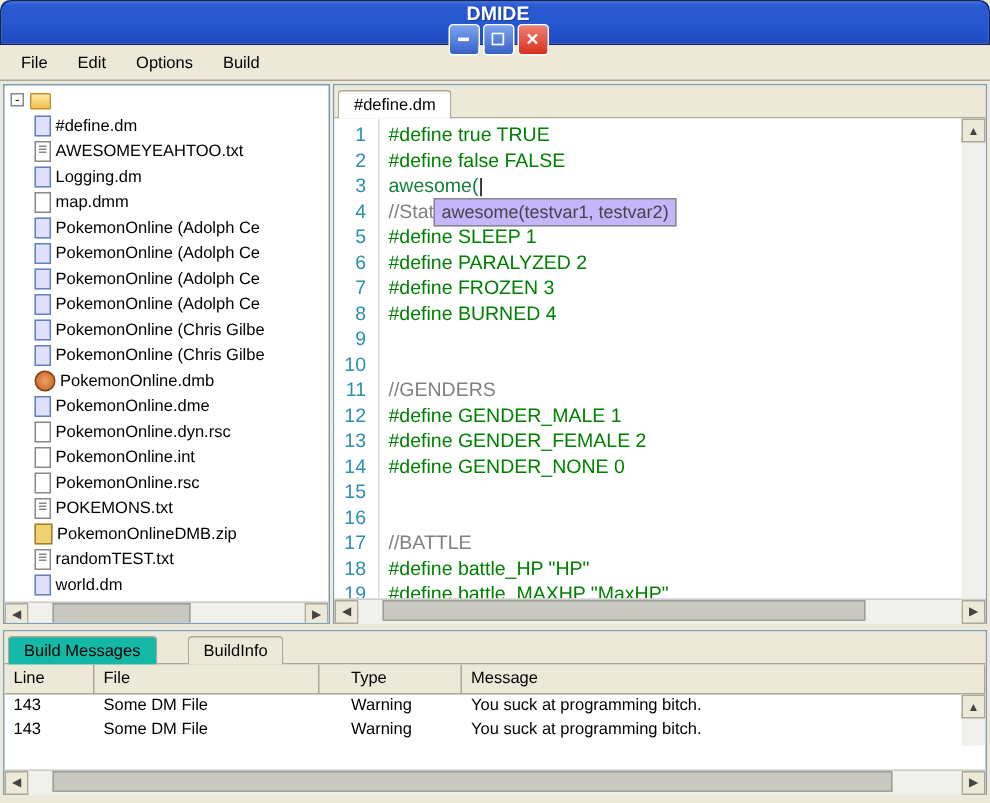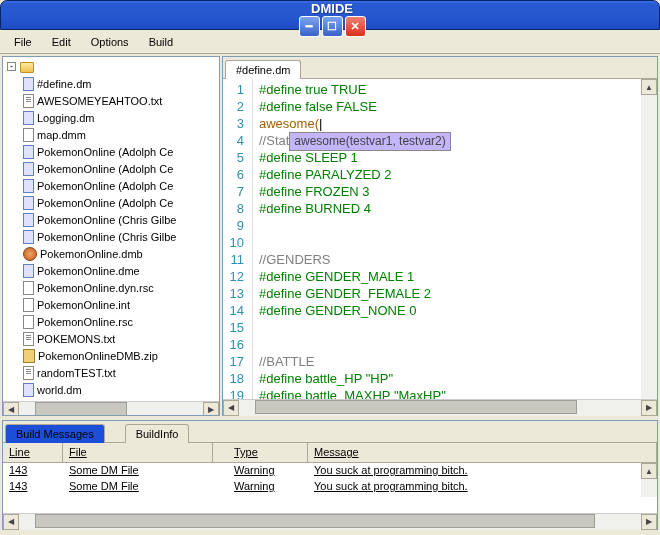--- a/index.html
+++ b/index.html
@@ -25,35 +25,35 @@
 .editor-pane { flex: 1; margin: 2px 2px 2px 0; border: 1px solid #7f9db9; background: white; display: flex; flex-direction: column; position: relative; }
 .tabbar { height: 22px; display: flex; align-items: flex-end; background: #ece9d8; border-bottom: 1px solid #aca899; padding-left: 2px; }
 .tab { background: white; border: 1px solid #aca899; border-bottom: none; padding: 3px 10px; font-size: 11px; border-radius: 3px 3px 0 0; position: relative; top: 1px; }
 .code-area { flex: 1; display: flex; font-family: 'Courier New', monospace; font-size: 13px; overflow: hidden; background: white; }
 .gutter { background: white; color: #2b91af; text-align: right; padding: 2px 8px 2px 4px; border-right: 1px solid #ddd; line-height: 17px; min-width: 30px; }
 .gutter div { height: 17px; }
 .code-lines { padding: 2px 6px; line-height: 17px; }
 .code-lines div { height: 17px; white-space: pre; }
 .kw-define { color: #008000; }
 .kw-comment { color: #808080; }
-.kw-default { color: #a16207; }
+.kw-default { color: #15803d; }
 .popup { display: inline-block; background: #c4b5fd; border: 1px solid #888; padding: 0 4px; color: #444; font-size: 12px; }
 
 .hscroll { height: 16px; background: #ece9d8; border-top: 1px solid #ccc; display: flex; align-items: center; }
 .hscroll-track { flex: 1; background: #f0f0ec; height: 16px; position: relative; }
 .hscroll-thumb { background: #c8c8c0; border: 1px solid #9e9e98; height: 14px; position: absolute; left: 16px; width: 50%; }
 .hscroll-btn { width: 16px; height: 16px; background: #ece9d8; border: 1px solid #aca899; display: flex; align-items: center; justify-content: center; font-size: 8px; color: #444; }
 .vscroll { position: absolute; right: 0; top: 22px; bottom: 16px; width: 16px; background: #f0f0ec; }
 .vscroll-btn { width: 16px; height: 16px; background: #ece9d8; border: 1px solid #aca899; display: flex; align-items: center; justify-content: center; font-size: 8px; color: #444; }
 
 .bottom-panel { margin: 2px; border: 1px solid #7f9db9; background: white; height: 110px; display: flex; flex-direction: column; }
 .bottom-tabs { display: flex; background: #ece9d8; height: 22px; align-items: flex-end; border-bottom: 1px solid #aca899; }
-.btab { border: 1px solid #aca899; border-bottom: none; padding: 3px 10px; font-size: 11px; background: #1d4ed8; border-radius: 3px 3px 0 0; position: relative; top: 1px; margin-left: 2px; }
+.btab { border: 1px solid #aca899; border-bottom: none; padding: 3px 10px; font-size: 11px; background: #14b8a6; border-radius: 3px 3px 0 0; position: relative; top: 1px; margin-left: 2px; }
 .btab.inactive { background: #ece9d8; margin-left: 20px; }
-.msg-table { flex: 1; overflow: hidden; position: relative; text-decoration: underline; }
+.msg-table { flex: 1; overflow: hidden; position: relative; }
 .msg-header { display: flex; height: 20px; background: #ece9d8; border-bottom: 1px solid #aca899; font-size: 11px; }
 .msg-header > div { padding: 3px 6px; border-right: 1px solid #aca899; }
 .msg-row { display: flex; height: 16px; font-size: 11px; }
 .msg-row > div { padding: 1px 6px; }
 .col-line { width: 60px; } .col-file { width: 150px; } .col-type { width: 80px; margin-left: 15px; } .col-msg { flex: 1; }
 
 .ic-folder { background: linear-gradient(#ffe9a0, #f0c050); border: 1px solid #c09020; border-radius: 1px; width: 14px; height: 11px; margin-top: 2px; }
 .ic-file { background: white; border: 1px solid #888; width: 11px; height: 14px; }
 .ic-dm { background: #e0e0ff; border: 1px solid #6080c0; width: 11px; height: 14px; }
 .ic-txt { background: white; border: 1px solid #888; width: 11px; height: 14px; position: relative; }

